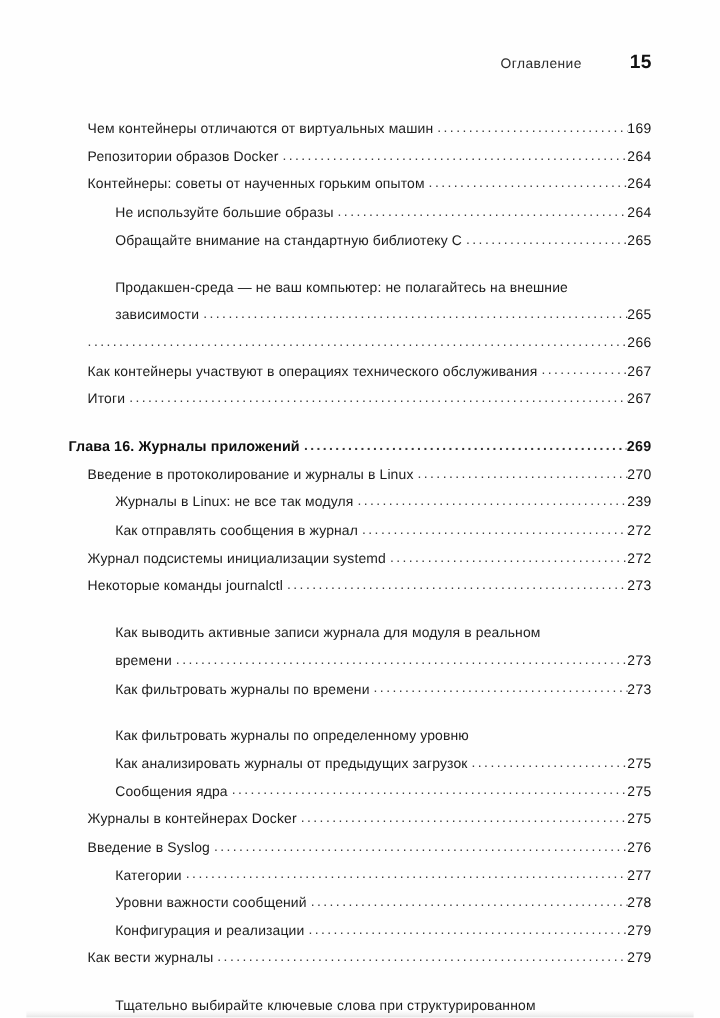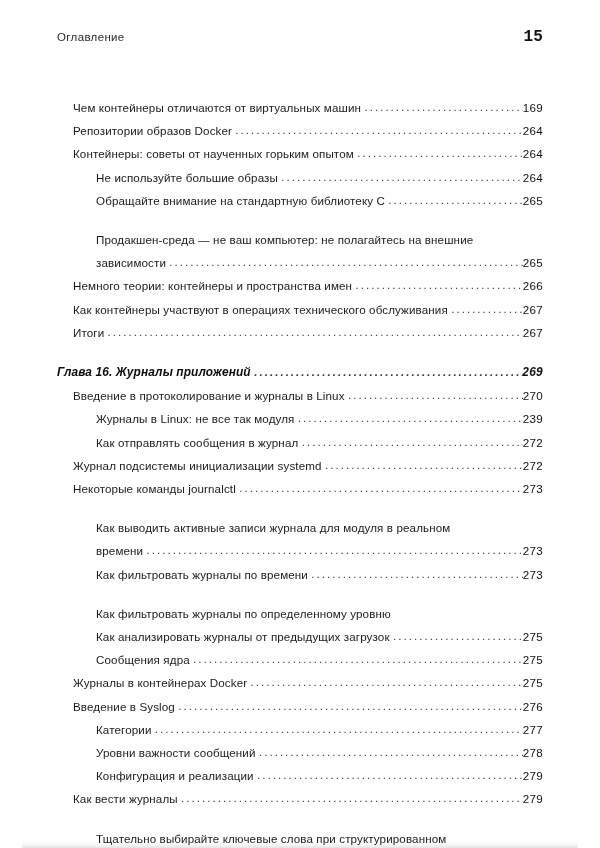--- a/index.html
+++ b/index.html
@@ -22,41 +22,40 @@
     top: 0; left: 0;
     width: 600px;
     height: 848px;
     background: #fefefe;
     box-sizing: border-box;
   }
 
   
   .running-head {
     position: absolute;
-    top: 28px;
+    top: 44px;
     left: 57px;
     right: 57px;
     height: 24px;
     display: flex;
     align-items: baseline;
-    justify-content: space-between;
+    justify-content: flex-end;
     gap: 40px;
   }
   .running-head-title {
     font-size: 11.5px;
     letter-spacing: 0.35px;
     color: #2b2b2b;
     font-weight: 400;
   }
   .running-head-folio {
     font-size: 16px;
     font-weight: 700;
     color: #111111;
     letter-spacing: 0.2px;
-    font-family: Liberation Mono, monospace;
   }
 
   
   .toc {
     position: absolute;
     top: 96px;
     left: 57px;
     width: 486px;
   }
 
@@ -78,21 +77,20 @@
   }
   .toc-entry.level-1 {
     margin-left: 16px;
   }
   .toc-entry.level-2 {
     margin-left: 39px;
   }
 
   .toc-entry.chapter-gap {
     margin-top: 17px;
-    font-style: italic;
   }
 
   
   .entry-row {
     display: flex;
     align-items: flex-start;
     width: 100%;
   }
   .entry-title {
     white-space: pre;
@@ -192,21 +190,20 @@
       <div class="toc-entry level-2">
         <span class="entry-wrap-line">Продакшен-среда — не ваш компьютер: не полагайтесь на внешние</span>
         <div class="entry-row">
           <span class="entry-title">зависимости </span>
           <span class="entry-leader"></span>
           <span class="entry-page">265</span>
         </div>
       </div>
       <div class="toc-entry level-1">
         <div class="entry-row">
-          <span class="entry-title">Немного теории: контейнеры и пространства имен </span>
           <span class="entry-leader"></span>
           <span class="entry-page">266</span>
         </div>
       </div>
       <div class="toc-entry level-1">
         <div class="entry-row">
           <span class="entry-title">Как контейнеры участвуют в операциях технического обслуживания </span>
           <span class="entry-leader"></span>
           <span class="entry-page">267</span>
         </div>

